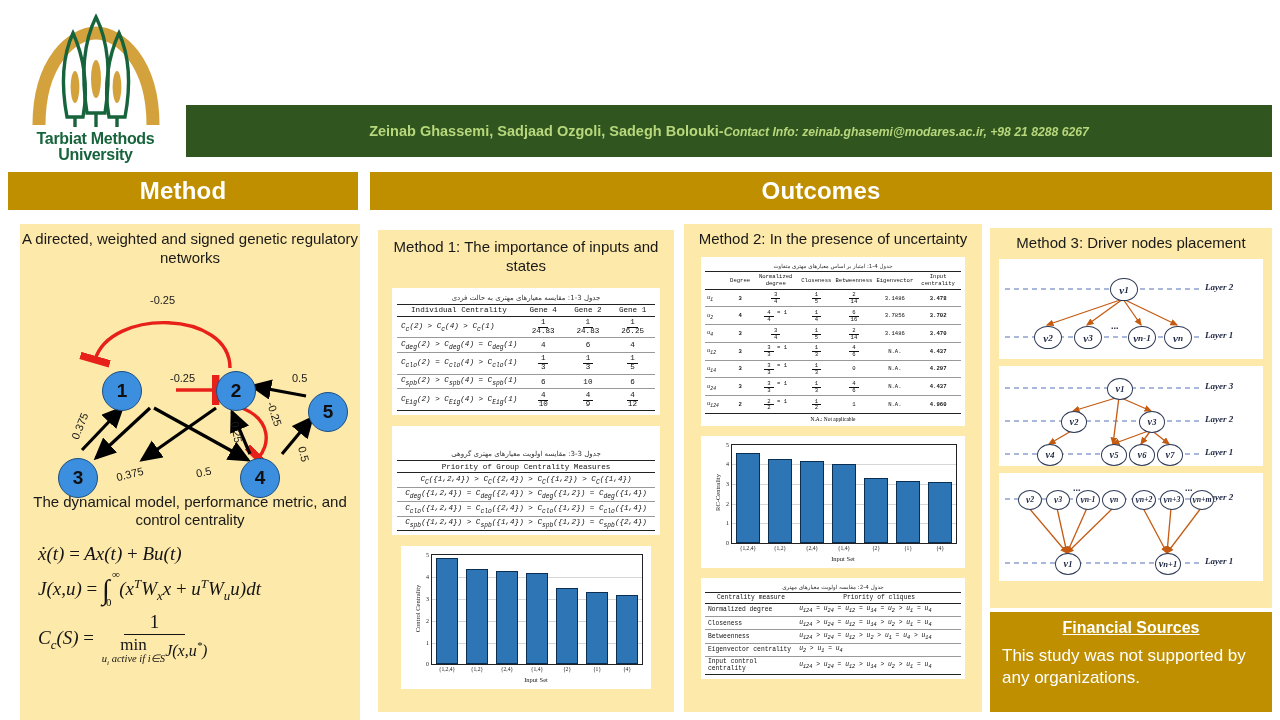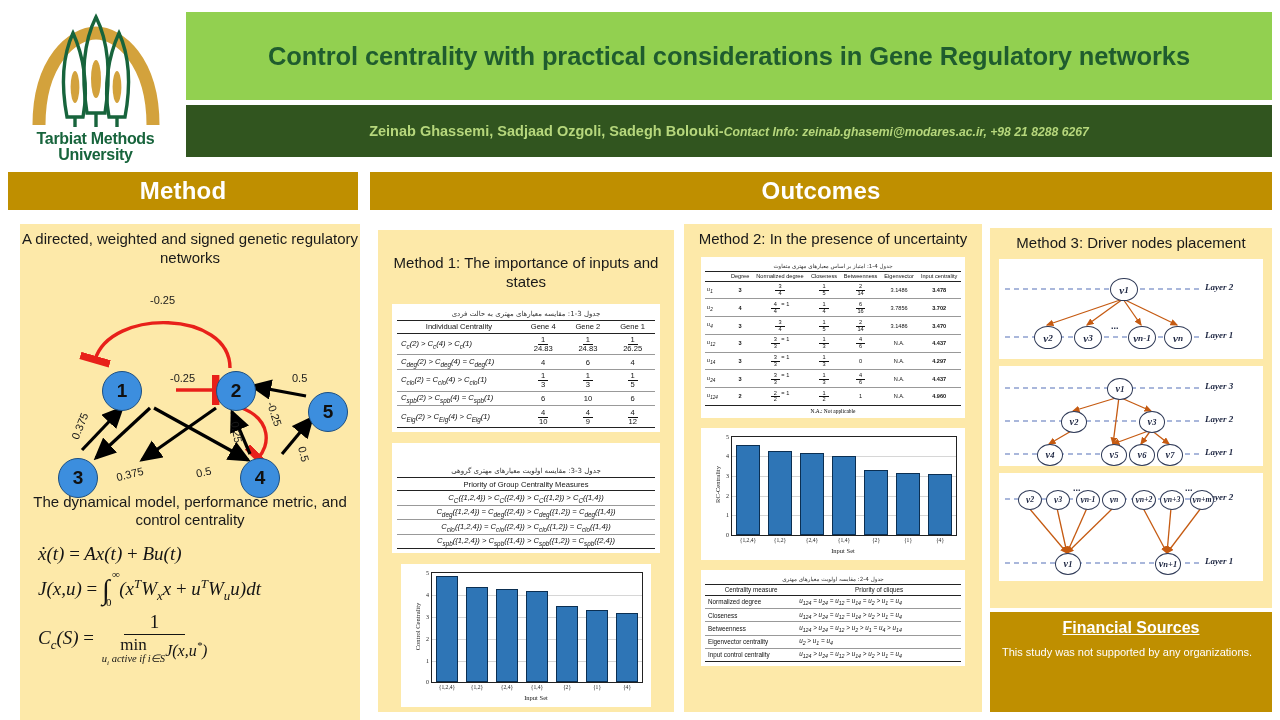--- a/index.html
+++ b/index.html
@@ -35,21 +35,21 @@
   #banner-outcomes{left:370px;top:172px;width:902px;}
 
   
   .panel{position:absolute;background:#fde9a9;}
   #panel-methods{left:20px;top:224px;width:340px;height:556px;}
   #panel-m1{left:378px;top:230px;width:296px;height:482px;}
   #panel-m2{left:684px;top:224px;width:298px;height:488px;}
   #panel-m3{left:990px;top:228px;width:282px;height:380px;}
 
   .panel-head{text-align:center;font-size:15px;color:#191919;line-height:1.25;padding-top:6px;}
-  .m1-head{padding-top:24px;}
+  .m1-head{padding-top:8px;}
 
   
   .netwrap{position:relative;width:340px;height:215px;}
   .node{position:absolute;width:38px;height:38px;border-radius:50%;
     background:#3c8ede;border:1.6px solid #1c4f82;
     display:flex;align-items:center;justify-content:center;
     color:#101010;font-size:19px;font-weight:bold;}
   .elabel{position:absolute;font-size:11px;color:#1a1a1a;font-weight:500;white-space:nowrap;}
 
   
@@ -66,21 +66,21 @@
   .intsym .lim-top{position:absolute;top:-6px;left:10px;font-size:11px;font-style:normal;}
   .intsym .lim-bot{position:absolute;bottom:-2px;left:4px;font-size:11px;font-style:normal;}
   .minstack{display:inline-flex;flex-direction:column;align-items:center;vertical-align:middle;}
   .minstack .mtop{font-style:normal;font-size:17px;line-height:1;}
   .minstack .mbot{font-size:10.5px;line-height:1.1;}
 
   
   .card{background:#ffffff;margin:0 auto;}
   .fa-cap{direction:rtl;text-align:center;font-size:7px;color:#333;padding:3px 0 2px 0;
     font-family:"DejaVu Sans", sans-serif;}
-  table.sci{border-collapse:collapse;width:100%;font-family:Liberation Sans, sans-serif;color:#111;}
+  table.sci{border-collapse:collapse;width:100%;font-family:Liberation Mono, monospace;color:#111;}
   table.sci th,table.sci td{text-align:center;padding:1.5px 2px;}
   table.sci thead th{border-top:1.1px solid #222;border-bottom:0.8px solid #222;font-weight:normal;}
   table.sci tbody td{border-bottom:0.5px solid #999;}
   table.sci tbody tr:last-child td{border-bottom:1.1px solid #222;}
   .vfrac{display:inline-flex;flex-direction:column;align-items:center;line-height:1.05;}
   .vfrac .n{border-bottom:0.9px solid #111;padding:0 3px;}
   .vfrac .d{padding:0 3px;}
   .ital{font-style:italic;}
 
   
@@ -103,21 +103,21 @@
     font-family:"Liberation Serif", serif;font-style:italic;font-weight:bold;color:#1b2440;}
   .lname{position:absolute;font-family:"Liberation Serif", serif;font-style:italic;font-weight:bold;
     color:#1b2440;}
   .dots{position:absolute;color:#1b2440;font-weight:bold;}
 
   
   #financial{position:absolute;left:990px;top:612px;width:282px;height:100px;background:#bf8f00;
     padding:0;box-sizing:border-box;}
   #financial .fhead{text-align:center;color:#ffffff;font-size:16px;font-weight:bold;
     text-decoration:underline;padding-top:7px;}
-  #financial .ftext{color:#ffffff;font-size:11px;padding:8px 10px 0 12px;line-height:1.3;}
+  #financial .ftext{color:#ffffff;font-size:17px;padding:8px 10px 0 12px;line-height:1.3;}
 </style>
 </head>
 <body>
 
 <div class="poster">
 
   <div class="logo-box">
     <div class="logo-art">
       <svg width="150" height="118" viewBox="0 0 150 118">
         <path d="M18 112 C18 48, 52 20, 75 20 C98 20, 132 48, 132 112" fill="none" stroke="#d3a23c" stroke-width="13"></path>
@@ -137,23 +137,20 @@
           <line x1="96" y1="104" x2="96" y2="114"></line>
         </g>
       </svg>
     </div>
     <div class="logo-text">
       <div>Tarbiat Methods</div>
       <div>University</div>
     </div>
   </div>
 
-  <div class="title-bar">
-    <h1>Control centrality with practical considerations in Gene Regulatory networks</h1>
-  </div>
 
   <div class="authors-bar">
     <div class="authors-line">
       <span>Zeinab Ghassemi, Sadjaad Ozgoli, Sadegh Bolouki-</span><span class="contact">Contact Info: zeinab.ghasemi@modares.ac.ir, +98 21 8288 6267</span>
     </div>
   </div>
 
   <div class="banner" id="banner-methods">
     <span>Method</span>
   </div>

